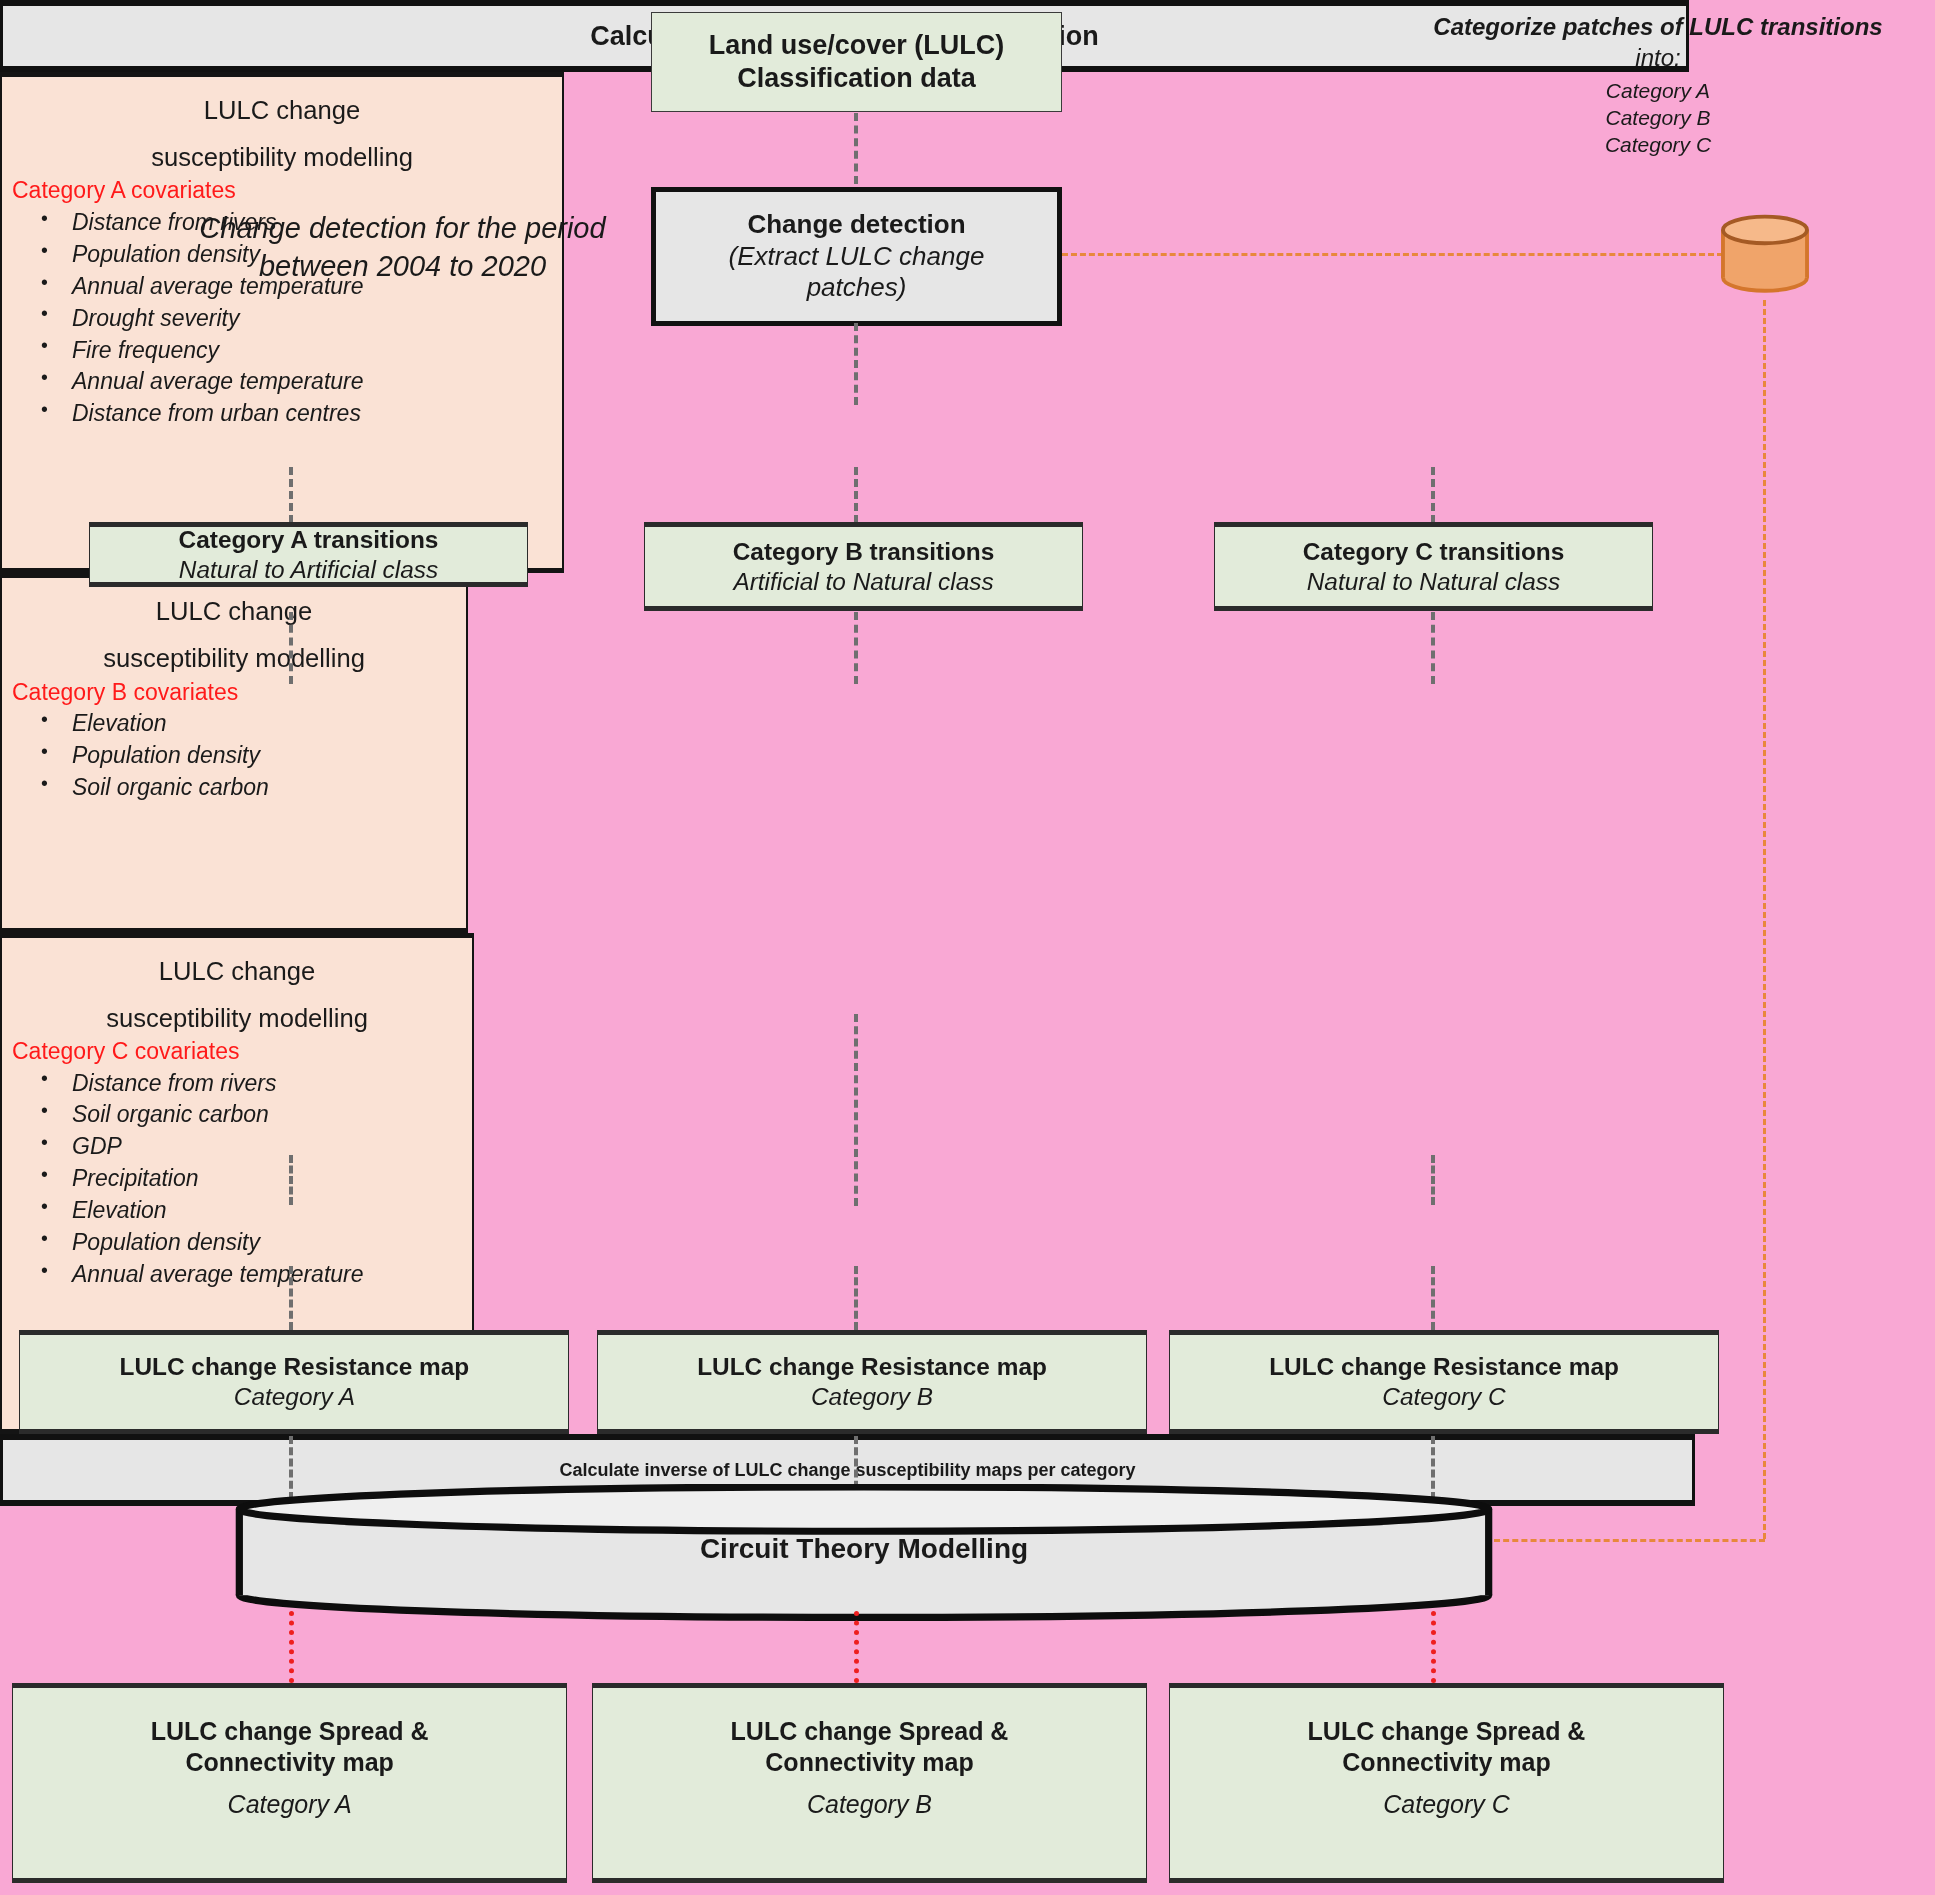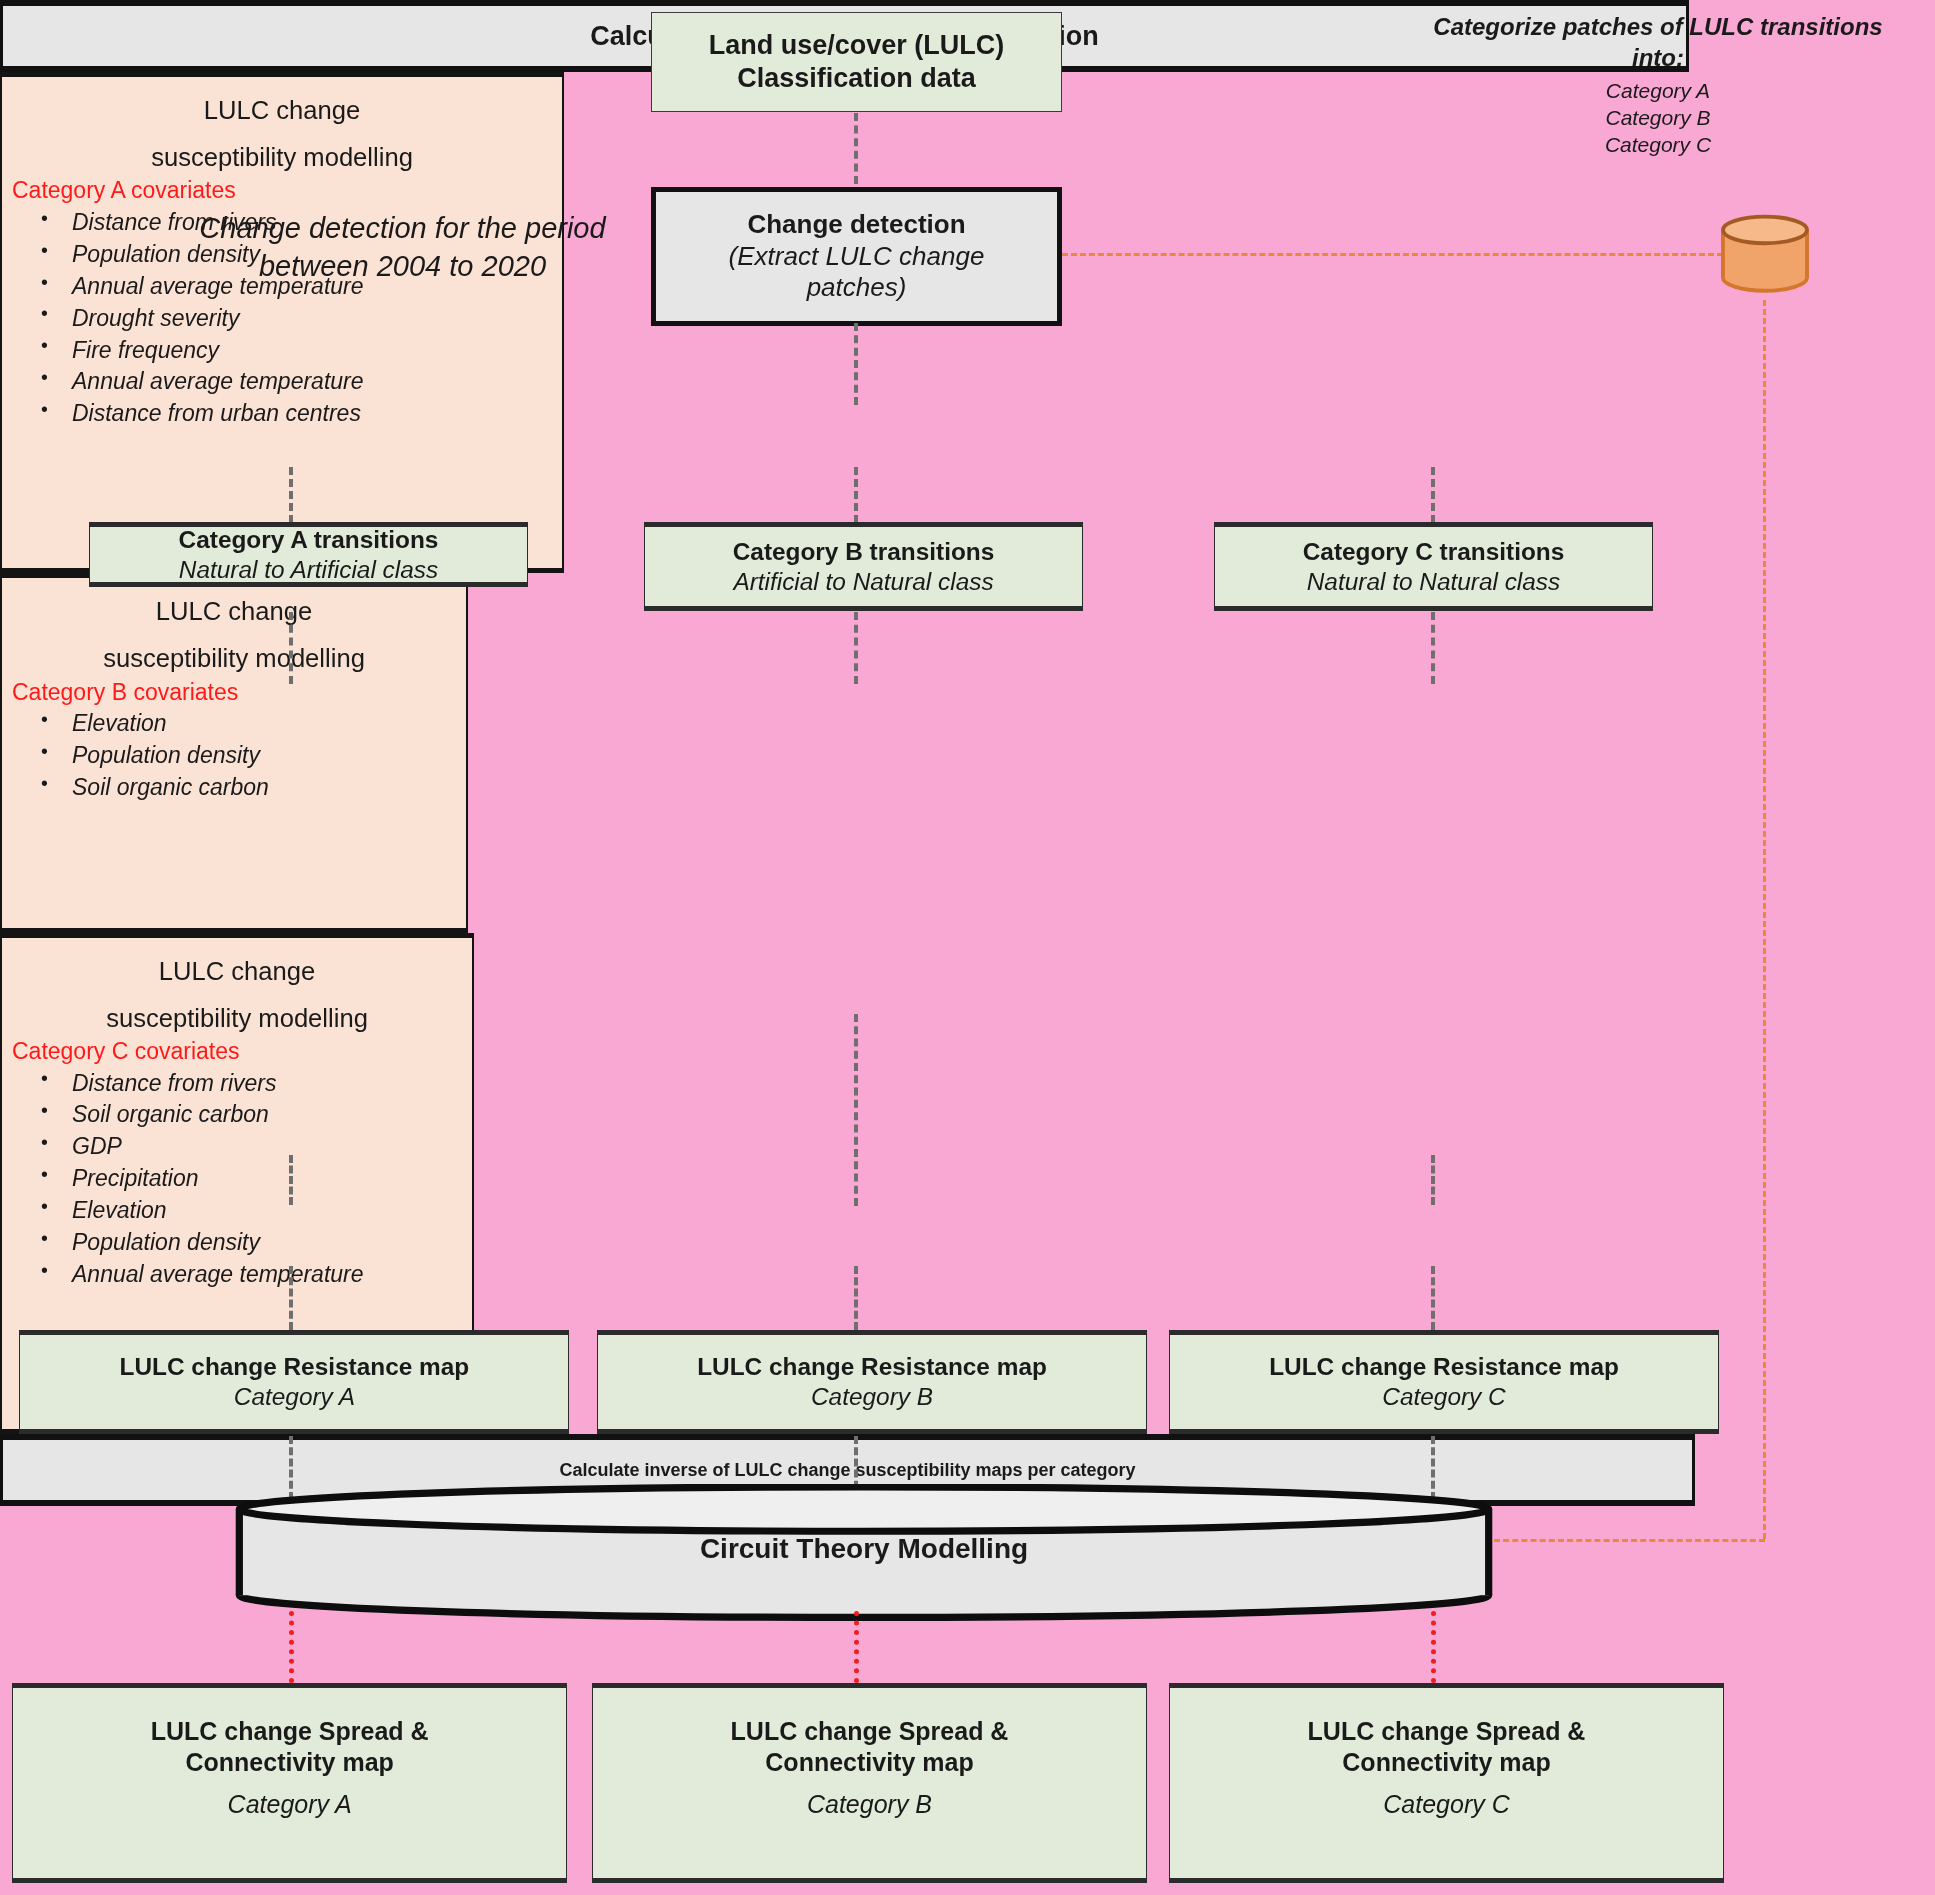--- a/index.html
+++ b/index.html
@@ -141,21 +141,21 @@
     <div class="sub-ital">patches)</div>
   </div>
 
   <div class="note" style="left:183px;top:210px;width:439px;font-size:29px;">
     <div>Change detection for the period</div>
     <div>between 2004 to 2020</div>
   </div>
 
   <div class="note" style="left:1383px;top:11px;width:550px;font-size:24px;text-align:center;">
     <div style="font-weight:bold;">Categorize patches of LULC transitions</div>
-    <div style="font-weight:bold;">into:</div>
+    <div style="font-weight:normal;">into:</div>
     <div style="font-size:21px;margin-top:3.3px;">Category A</div>
     <div style="font-size:21px;">Category B</div>
     <div style="font-size:21px;">Category C</div>
   </div>
 
   <div class="hdash-orange" style="left:1062px;top:253px;width:661px;"></div>
 
   <div class="cyl-wrap" style="left:1718px;top:212px;width:94px;height:89px;">
     <svg width="94" height="89" viewBox="0 0 170 160">
       <ellipse cx="85" cy="118" rx="76" ry="24" fill="#f0a46a" stroke="#d4762c" stroke-width="7"></ellipse>

